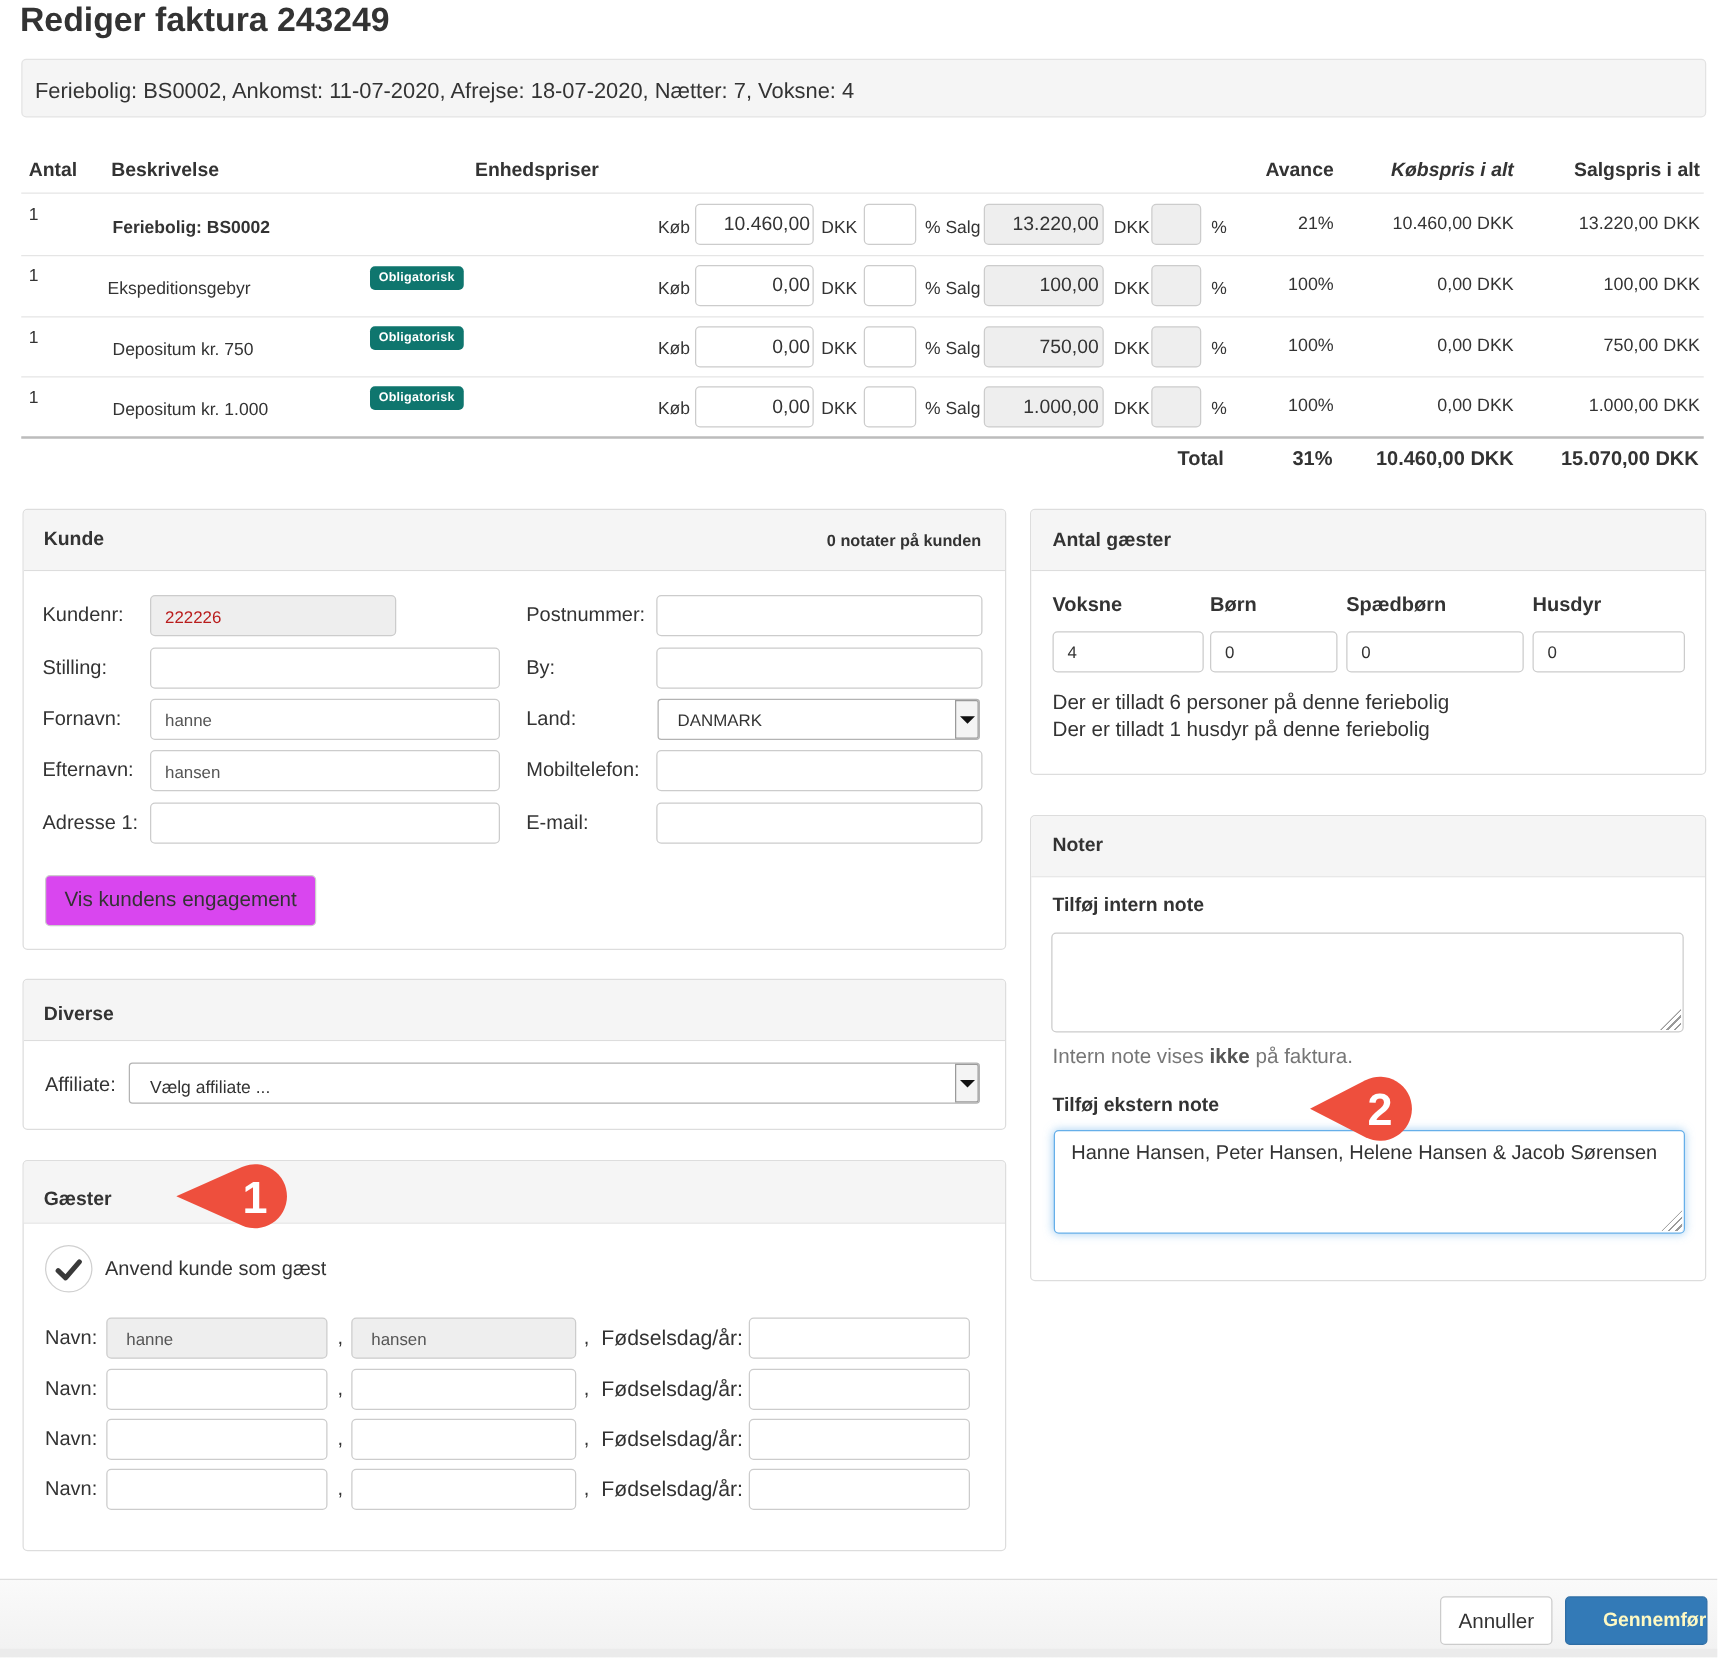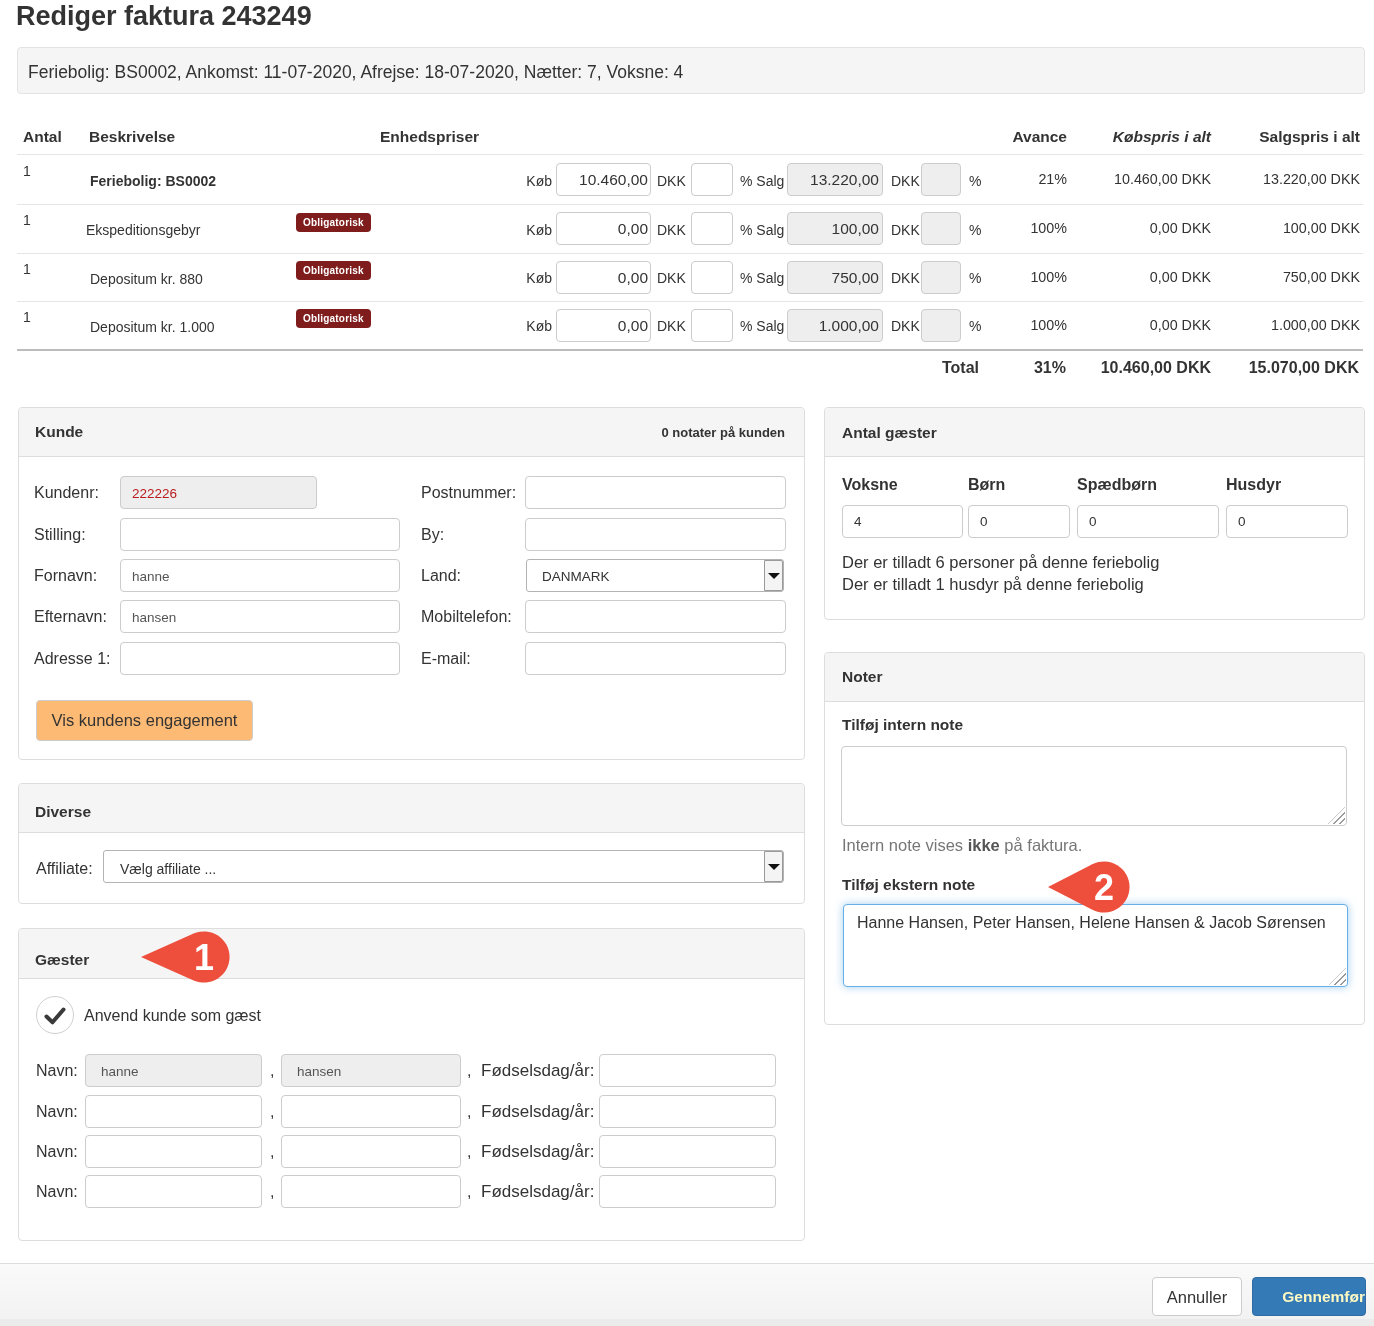--- a/index.html
+++ b/index.html
@@ -20,21 +20,21 @@
 .ttl{font-size:14.3px;line-height:19px;}
 .ttlb{font-size:16px;line-height:19px;font-weight:bold;}
 .tph{font-size:15.5px;line-height:20px;font-weight:bold;}
 .ttn{font-size:15.5px;line-height:20px;font-weight:bold;}
 .tnot{font-size:13px;line-height:20px;font-weight:bold;}
 .hl{position:absolute;height:1px;background:#e5e5e5;}
 .inp{position:absolute;background:#fff;border:1px solid #ccc;border-radius:4px;height:33px;box-sizing:border-box;}
 .dis{background:#eee !important;}
 .panel{position:absolute;border:1px solid #ddd;border-radius:4px;background:#fff;box-sizing:border-box;}
 .phead{position:absolute;left:0;right:0;top:0;height:48px;background:#f5f5f5;border-bottom:1px solid #ddd;border-radius:3px 3px 0 0;}
-.badge{position:absolute;background:#7f1d1d;color:#fff;font-size:10px;font-weight:bold;line-height:13px;padding:3px 7px;border-radius:4px;letter-spacing:.2px;}
+.badge{position:absolute;background:#0f766e;color:#fff;font-size:10px;font-weight:bold;line-height:13px;padding:3px 7px;border-radius:4px;letter-spacing:.2px;}
 .sel{position:absolute;background:#fff;border:1px solid #b3b3b3;border-radius:3px;height:33px;box-sizing:border-box;}
 .selbtn{position:absolute;top:0px;bottom:0px;right:0px;width:19px;background:#f4f4f4;border:1px solid #9a9a9a;border-radius:0 2px 2px 0;box-sizing:border-box;}
 .selbtn:after{content:"";position:absolute;left:50%;top:50%;margin-left:-6px;margin-top:-3px;border-left:6px solid transparent;border-right:6px solid transparent;border-top:6.5px solid #111;}
 .ta{position:absolute;background:#fff;border:1px solid #ccc;border-radius:4px;box-sizing:border-box;}
 .grip{position:absolute;right:1px;bottom:1px;width:17px;height:17px;
   background:repeating-linear-gradient(135deg,transparent 0 2.6px,#9a9a9a 2.6px 4.2px);clip-path:polygon(100% 0,100% 100%,0 100%);}
 .marker{position:absolute;}
 </style>
 </head>
 <body>
@@ -81,21 +81,21 @@
     <div class="inp dis" style="left:787px;top:212px;width:96px;"></div>
     <div class="abs tiv r" style="left:779px;top:219px;width:100px;">100,00</div>
     <div class="abs t14" style="left:891px;top:220.5px;">DKK</div>
     <div class="inp dis" style="left:921px;top:212px;width:40px;"></div>
     <div class="abs t14" style="left:969px;top:220.5px;">%</div>
     <div class="abs ttl r" style="left:867px;top:219px;width:200px;">100%</div>
     <div class="abs ttl r" style="left:1011px;top:219px;width:200px;">0,00 DKK</div>
     <div class="abs ttl r" style="left:1160px;top:219px;width:200px;">100,00 DKK</div>
     <div class="hl" style="left:17px;top:204px;width:1346px;"></div>
     <div class="abs t14" style="left:23px;top:260px;">1</div>
-    <div class="abs tdesc" style="left:90px;top:269.5px;">Depositum kr. 880</div>
+    <div class="abs tdesc" style="left:90px;top:269.5px;">Depositum kr. 750</div>
     <div class="badge" style="left:296px;top:261px;">Obligatorisk</div>
     <div class="abs t14 r" style="left:453px;top:269px;width:99px;">Køb</div>
     <div class="inp" style="left:556px;top:260.5px;width:95px;"></div>
     <div class="abs tiv r" style="left:548px;top:267.5px;width:100px;">0,00</div>
     <div class="abs t14" style="left:657px;top:269px;">DKK</div>
     <div class="inp" style="left:691px;top:260.5px;width:42px;"></div>
     <div class="abs t14" style="left:740px;top:269px;">% Salg</div>
     <div class="inp dis" style="left:787px;top:260.5px;width:96px;"></div>
     <div class="abs tiv r" style="left:779px;top:267.5px;width:100px;">750,00</div>
     <div class="abs t14" style="left:891px;top:269px;">DKK</div>
@@ -159,21 +159,21 @@
     <div class="sel" style="left:526px;top:559px;width:258px;">
       <div class="selbtn"></div>
     </div>
     <div class="abs t13" style="left:542px;top:568px;">DANMARK</div>
     <div class="abs t16" style="left:421px;top:607px;">Mobiltelefon:</div>
     <div class="inp" style="left:525px;top:600px;width:261px;"></div>
     <div class="abs t16" style="left:421px;top:648.5px;">E-mail:</div>
     <div class="inp" style="left:525px;top:641.5px;width:261px;"></div>
   </div>
 
-<div class="abs" style="left:36px;top:700px;width:215px;height:39px;border:1px solid #ccc;border-radius:4px;background:#fdba74;">
+<div class="abs" style="left:36px;top:700px;width:215px;height:39px;border:1px solid #ccc;border-radius:4px;background:#d946ef;">
   <div class="abs t165" style="left:0;top:8px;width:215px;text-align:center;">Vis kundens engagement</div>
 </div>
 
 <div class="panel" style="left:824px;top:407px;width:541px;height:213px;">
     <div class="phead"></div>
   </div>
 <div class="abs tph" style="left:842px;top:423px;">Antal gæster</div>
 <div class="abs b t16" style="left:842px;top:475px;">Voksne</div>
 <div class="abs b t16" style="left:968px;top:475px;">Børn</div>
 <div class="abs b t16" style="left:1077px;top:475px;">Spædbørn</div>

